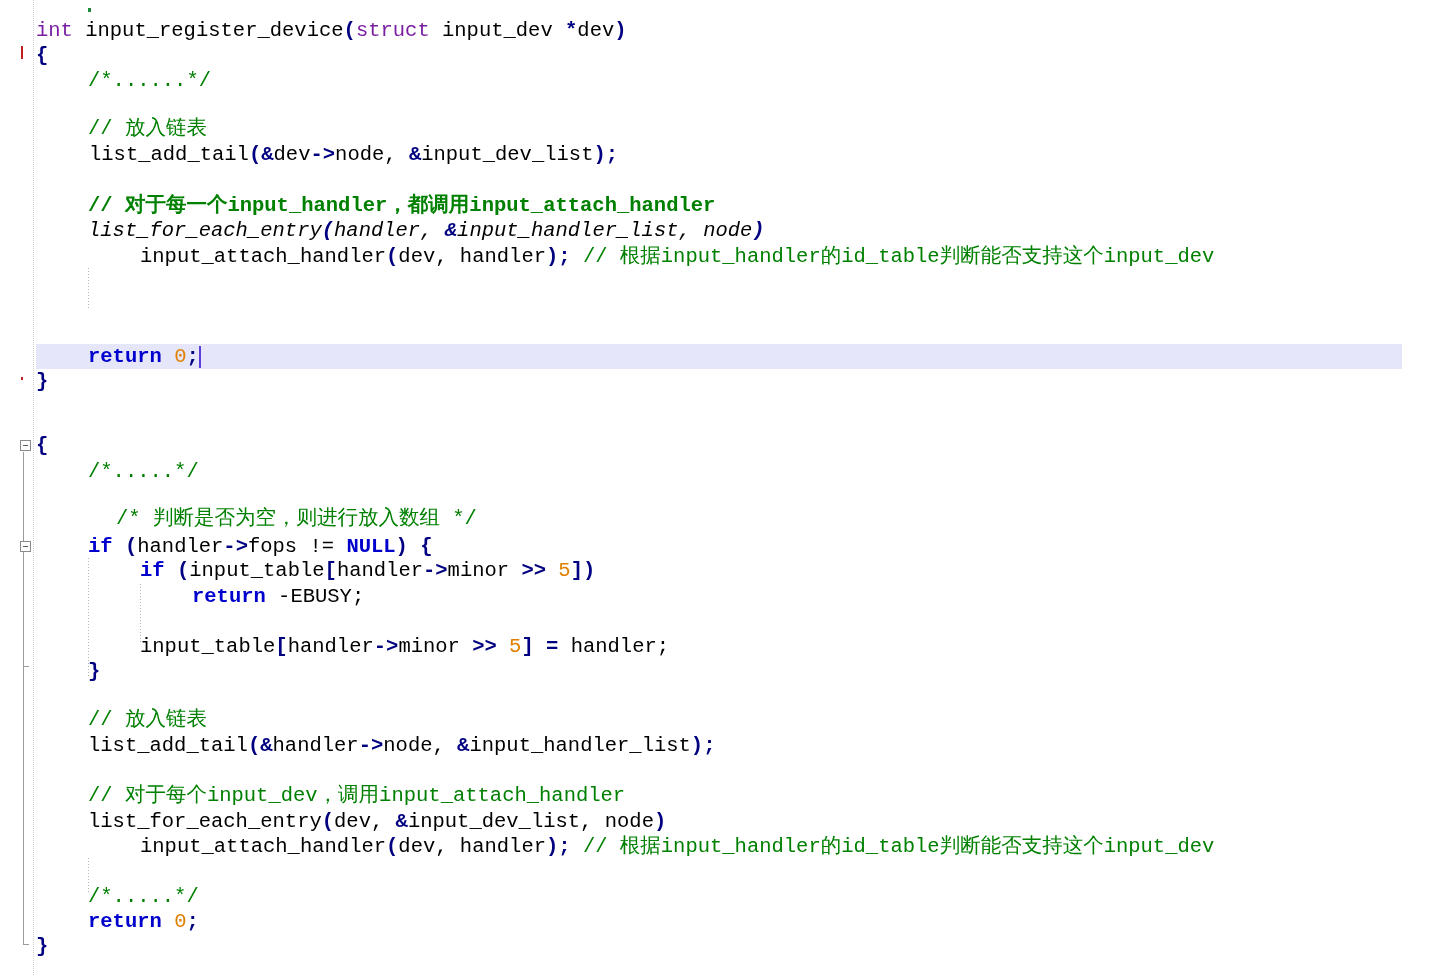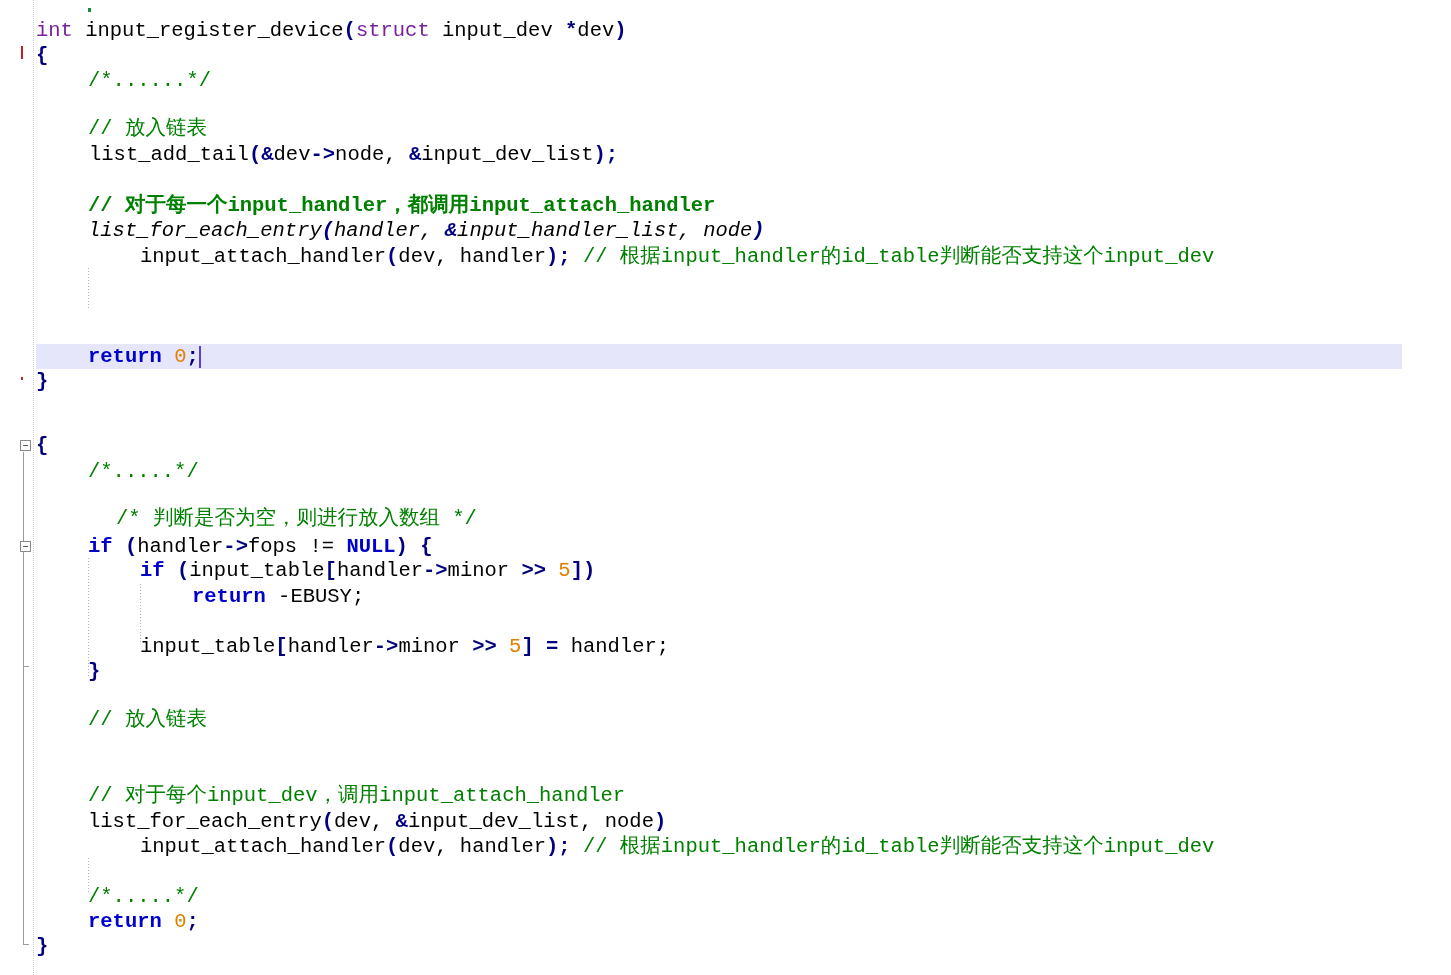--- a/index.html
+++ b/index.html
@@ -204,20 +204,21 @@
     <div class="line" style="top:558px; left:104px;"><span class="ctl">if</span><span class="id"> </span><span class="punc">(</span><span class="id">input_table</span><span class="punc">[</span><span class="id">handler</span><span class="punc">-&gt;</span><span class="id">minor </span><span class="punc">&gt;&gt;</span><span class="id"> </span><span class="num">5</span><span class="punc">])</span></div>
 
     <div class="line" style="top:584px; left:156px;"><span class="ctl">return</span><span class="id"> -EBUSY;</span></div>
 
     <div class="line" style="top:634px; left:104px;"><span class="id">input_table</span><span class="punc">[</span><span class="id">handler</span><span class="punc">-&gt;</span><span class="id">minor </span><span class="punc">&gt;&gt;</span><span class="id"> </span><span class="num">5</span><span class="punc">]</span><span class="id"> </span><span class="punc">=</span><span class="id"> handler;</span></div>
 
     <div class="line" style="top:659px; left:52px;"><span class="punc">}</span></div>
 
     <div class="line" style="top:707px; left:52px;"><span class="cmt">// 放入链表</span></div>
 
+    <div class="line" style="top:733px; left:52px;"><span class="id">list_add_tail</span><span class="punc">(</span><span class="punc">&amp;</span><span class="id">handler</span><span class="punc">-&gt;</span><span class="id">node, </span><span class="punc">&amp;</span><span class="id">input_handler_list</span><span class="punc">);</span></div>
 
     <div class="line" style="top:783px; left:52px;"><span class="cmt">// 对于每个input_dev，调用input_attach_handler</span></div>
 
     <div class="line" style="top:809px; left:52px;"><span class="id">list_for_each_entry</span><span class="punc">(</span><span class="id">dev, </span><span class="punc">&amp;</span><span class="id">input_dev_list, node</span><span class="punc">)</span></div>
 
     <div class="line" style="top:834px; left:104px;"><span class="id">input_attach_handler</span><span class="punc">(</span><span class="id">dev, handler</span><span class="punc">);</span><span class="cmt"> // 根据input_handler的id_table判断能否支持这个input_dev</span></div>
 
     <div class="line" style="top:884px; left:52px;"><span class="cmt">/*.....*/</span></div>
 
     <div class="line" style="top:909px; left:52px;"><span class="ctl">return</span><span class="id"> </span><span class="num">0</span><span class="punc">;</span></div>

